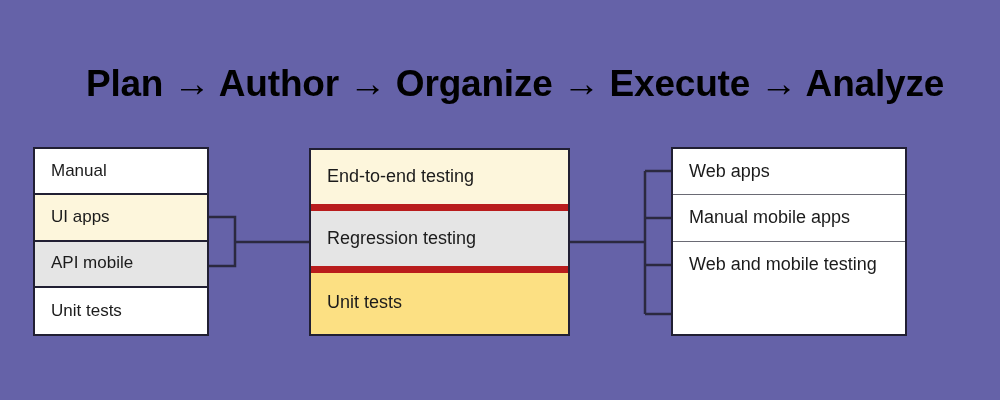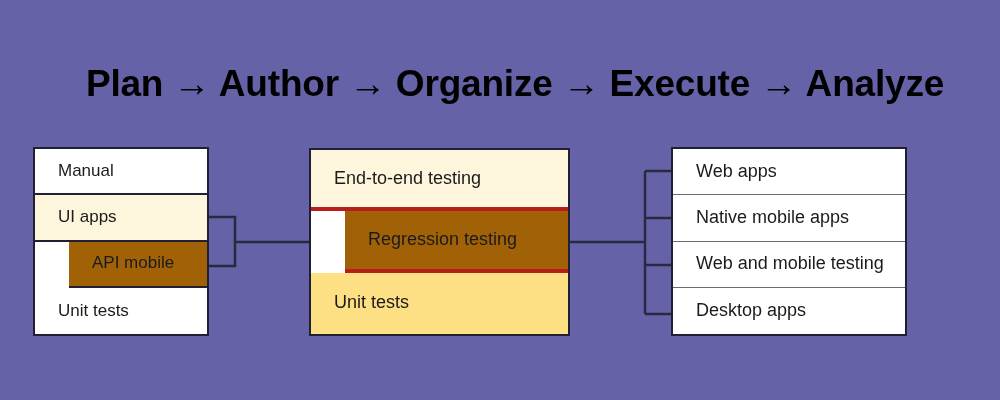--- a/index.html
+++ b/index.html
@@ -40,21 +40,21 @@
     position: absolute;
     box-sizing: border-box;
     border: 2px solid #211f33;
     background: #ffffff;
     overflow: hidden;
   }
   .row {
     box-sizing: border-box;
     display: flex;
     align-items: center;
-    padding-left: 23px;
+    padding-left: 16px;
     font-size: 17px;
     color: #1b1b1b;
     line-height: 1.2;
     white-space: nowrap;
   }
 
   
   #col-plan {
     left: 33px;
     top: 147px;
@@ -71,21 +71,21 @@
 
   
   #col-author {
     left: 309px;
     top: 148px;
     width: 261px;
     height: 188px;
   }
   #col-author .row {
     height: 61.3px;
-    border-bottom: 4px solid #b91c1c;
+    border-bottom: 7px solid #b91c1c;
     font-size: 18px;
   }
   #col-author .row:last-child {
     border-bottom: none;
   }
 
   
   #col-execute {
     left: 671px;
     top: 147px;
@@ -97,21 +97,21 @@
     border-bottom: 1.5px solid #6a6a74;
     font-size: 18px;
   }
   #col-execute .row:last-child {
     border-bottom: none;
   }
 
   
   .fill-white  { background: #ffffff; }
   .fill-cream  { background: #fdf6dc; }
-  .fill-yellow { background: #a16207; margin-left: 34px; }
+  .fill-yellow { background: #e5e5e5; }
   .fill-gold   { background: #fce083; }
 
   
   #connector-left, #connector-right {
     position: absolute;
     left: 0;
     top: 0;
     width: 1000px;
     height: 400px;
     pointer-events: none;
@@ -151,18 +151,17 @@
   </div>
 
   <div class="column" id="col-author">
     <div class="row fill-cream">End-to-end testing</div>
     <div class="row fill-yellow">Regression testing</div>
     <div class="row fill-gold">Unit tests</div>
   </div>
 
   <div class="column" id="col-execute">
     <div class="row fill-white">Web apps</div>
-    <div class="row fill-white">Native mobile apps</div>
+    <div class="row fill-white">Manual mobile apps</div>
     <div class="row fill-white">Web and mobile testing</div>
-    <div class="row fill-white">Desktop apps</div>
   </div>
 
 </div>
 
 </body></html>

